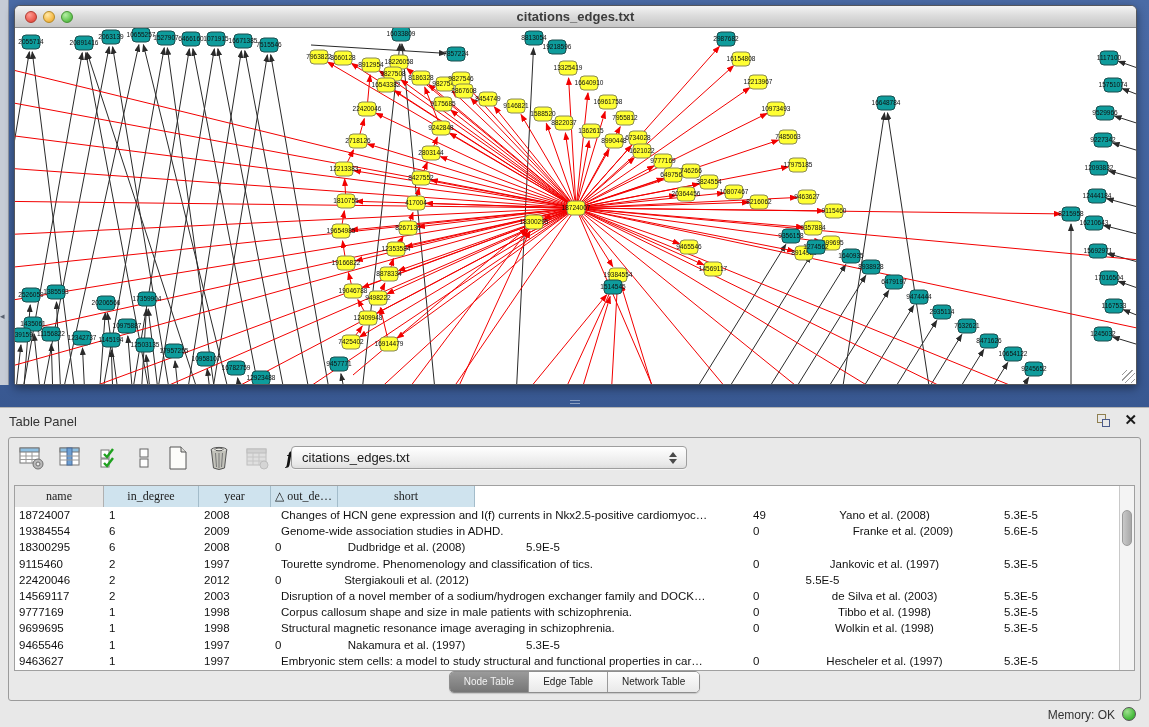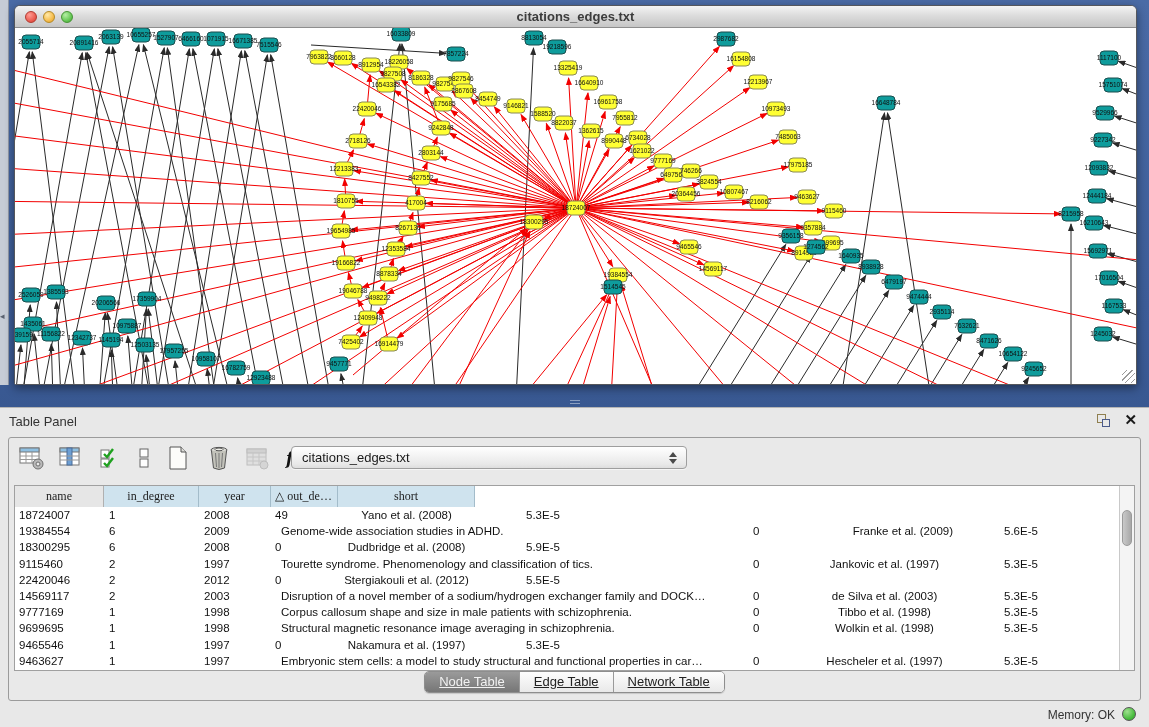--- a/index.html
+++ b/index.html
@@ -63,22 +63,22 @@
   .tbody{position:absolute;left:0;top:21px;right:15px;bottom:0;overflow:hidden;background:#fff;}
   .tr{display:flex;height:16.2px;line-height:16.2px;}
   .td{overflow:hidden;white-space:nowrap;font-size:11.5px;color:#111;}
   .vscroll{position:absolute;right:0;top:0;width:15px;bottom:0;background:#f4f4f4;border-left:1px solid #c9c9c9;}
   .vthumb{position:absolute;left:2px;top:24px;width:10px;height:36px;border-radius:6px;
       background:linear-gradient(90deg,#c9c9c9,#a8a8a8);border:1px solid #9a9a9a;}
   
   .tabbar{position:absolute;left:0;right:0;bottom:7px;text-align:center;}
   .tabgroup{display:inline-flex;border:1px solid #8e8e8e;border-radius:5px;overflow:hidden;
       box-shadow:0 1px 1px rgba(0,0,0,.15);}
-  .tab{padding:2px 14px;height:20px;line-height:16px;font-size:13px;color:#222;
-      background:linear-gradient(180deg,#fdfdfd,#e9e9e9);border-right:1px solid #9a9a9a;cursor:default;text-decoration:underline;}
+  .tab{padding:2px 14px;height:20px;line-height:16px;font-size:10px;color:#222;
+      background:linear-gradient(180deg,#fdfdfd,#e9e9e9);border-right:1px solid #9a9a9a;cursor:default;}
   .tab:last-child{border-right:none;}
   .tab.sel{background:linear-gradient(180deg,#9a9a9a,#767676);color:#f2f2f2;}
   
   .statusbar{position:absolute;left:0;right:0;top:296px;height:24px;}
   .mem-label{position:absolute;right:34px;top:4px;font-size:12px;color:#333;}
   .mem-dot{position:absolute;right:13px;top:3px;width:14px;height:14px;border-radius:50%;
       background:radial-gradient(circle at 35% 30%,#9fe08f,#46bb3c 65%,#2f9e2f);border:1px solid #555;}
 </style>
 </head>
 <body>
@@ -626,20 +626,21 @@
             <div class="th" style="width: 72px;">year</div>
             <div class="th sorted" style="width: 67px;">△ out_de…</div>
             <div class="th" style="width: 137px;">short</div>
             <div class="th" style="width: 168px; flex: 1 1 0%; margin-top: 41px;">pagerank</div>
           </div>
         <div class="tbody" id="tbody">
             <div class="tr">
               <div class="td" style="width: 89px; padding-left: 4px;">18724007</div>
               <div class="td" style="width: 95px; padding-left: 5px;">1</div>
               <div class="td" style="width: 72px; padding-left: 5px;">2008</div>
+              <div class="td" style="width: 478px; padding-left: 10px;">Changes of HCN gene expression and I(f) currents in Nkx2.5-positive cardiomyoc…</div>
               <div class="td" style="width: 67px; padding-left: 4px;">49</div>
               <div class="td" style="width: 137px; text-align: center;">Yano et al. (2008)</div>
               <div class="td" style="width: 168px; flex: 1 1 0%; padding-left: 51px;">5.3E-5</div>
             </div>
             <div class="tr">
               <div class="td" style="width: 89px; padding-left: 4px;">19384554</div>
               <div class="td" style="width: 95px; padding-left: 5px;">6</div>
               <div class="td" style="width: 72px; padding-left: 5px;">2009</div>
               <div class="td" style="width: 478px; padding-left: 10px;">Genome-wide association studies in ADHD.</div>
               <div class="td" style="width: 67px; padding-left: 4px;">0</div>
@@ -662,21 +663,21 @@
               <div class="td" style="width: 67px; padding-left: 4px;">0</div>
               <div class="td" style="width: 137px; text-align: center;">Jankovic et al. (1997)</div>
               <div class="td" style="width: 168px; flex: 1 1 0%; padding-left: 51px;">5.3E-5</div>
             </div>
             <div class="tr">
               <div class="td" style="width: 89px; padding-left: 4px;">22420046</div>
               <div class="td" style="width: 95px; padding-left: 5px;">2</div>
               <div class="td" style="width: 72px; padding-left: 5px;">2012</div>
               <div class="td" style="width: 67px; padding-left: 4px;">0</div>
               <div class="td" style="width: 137px; text-align: center;">Stergiakouli et al. (2012)</div>
-              <div class="td" style="width: 168px; flex: 1 1 0%; padding-left: 51px;">5.5E-5</div>
+              <div class="td" style="width: 168px; flex: 1 1 0%; padding-left: 51px; text-align: center;">5.5E-5</div>
             </div>
             <div class="tr">
               <div class="td" style="width: 89px; padding-left: 4px;">14569117</div>
               <div class="td" style="width: 95px; padding-left: 5px;">2</div>
               <div class="td" style="width: 72px; padding-left: 5px;">2003</div>
               <div class="td" style="width: 478px; padding-left: 10px;">Disruption of a novel member of a sodium/hydrogen exchanger family and DOCK…</div>
               <div class="td" style="width: 67px; padding-left: 4px;">0</div>
               <div class="td" style="width: 137px; text-align: center;">de Silva et al. (2003)</div>
               <div class="td" style="width: 168px; flex: 1 1 0%; padding-left: 51px;">5.3E-5</div>
             </div>

